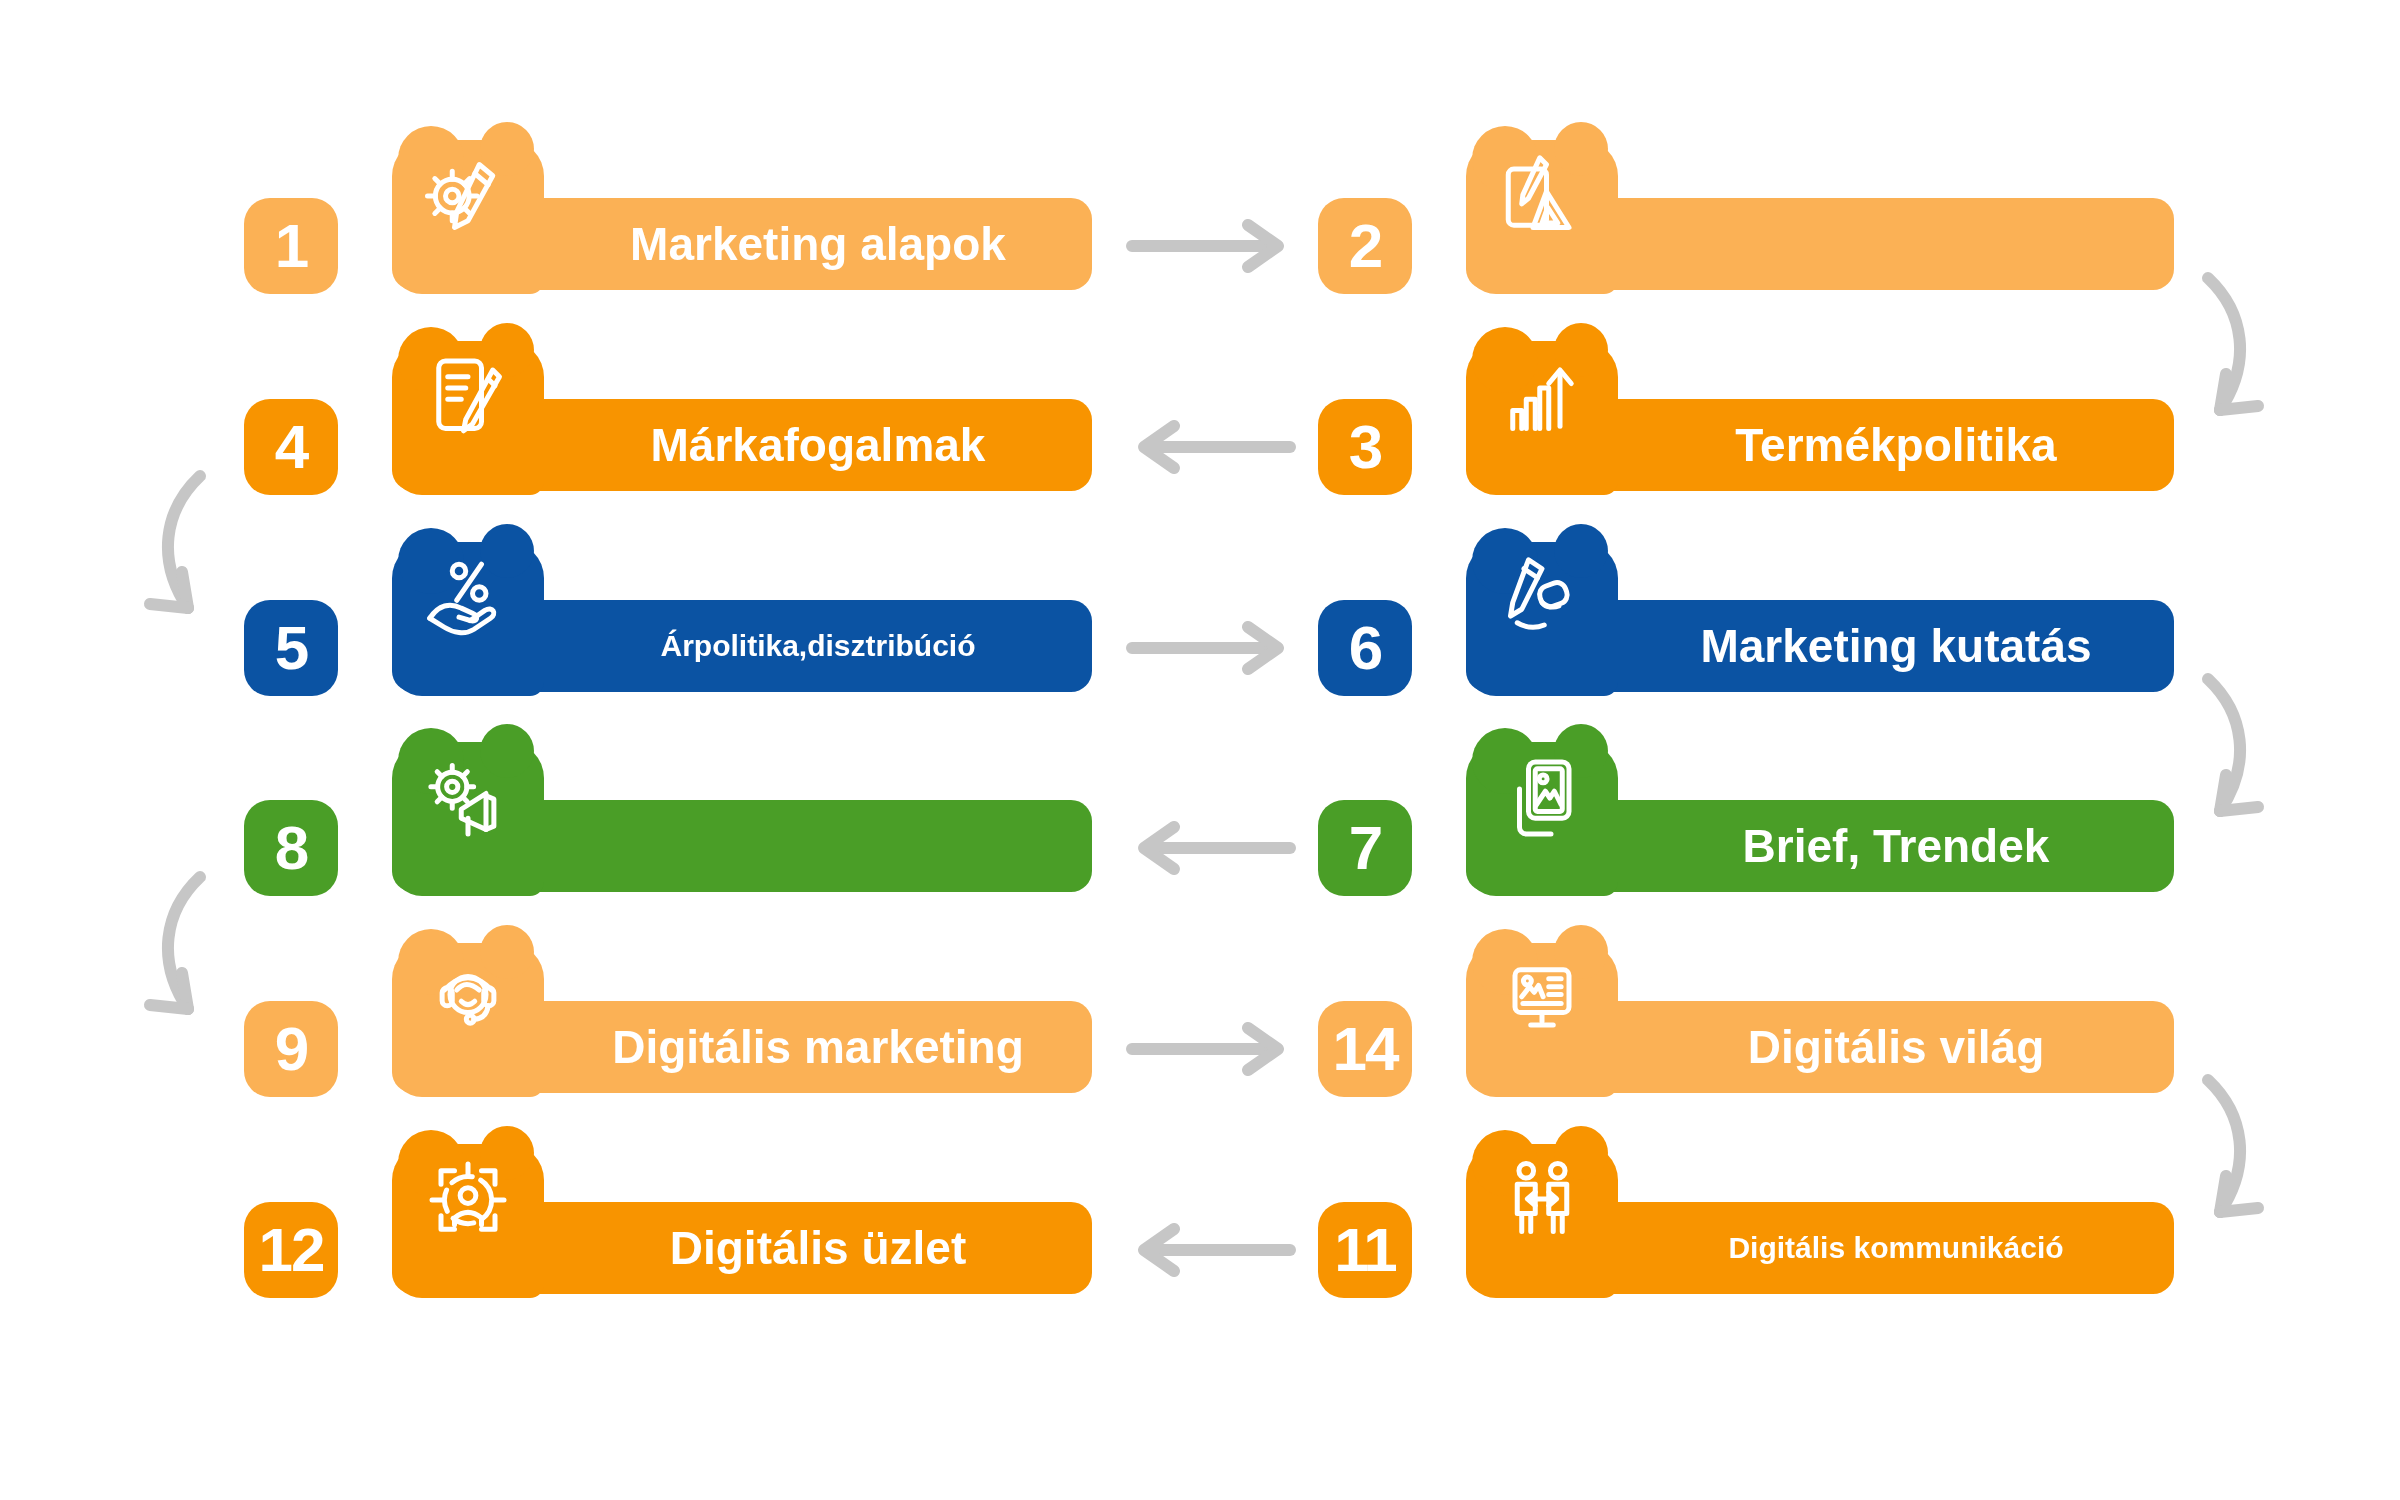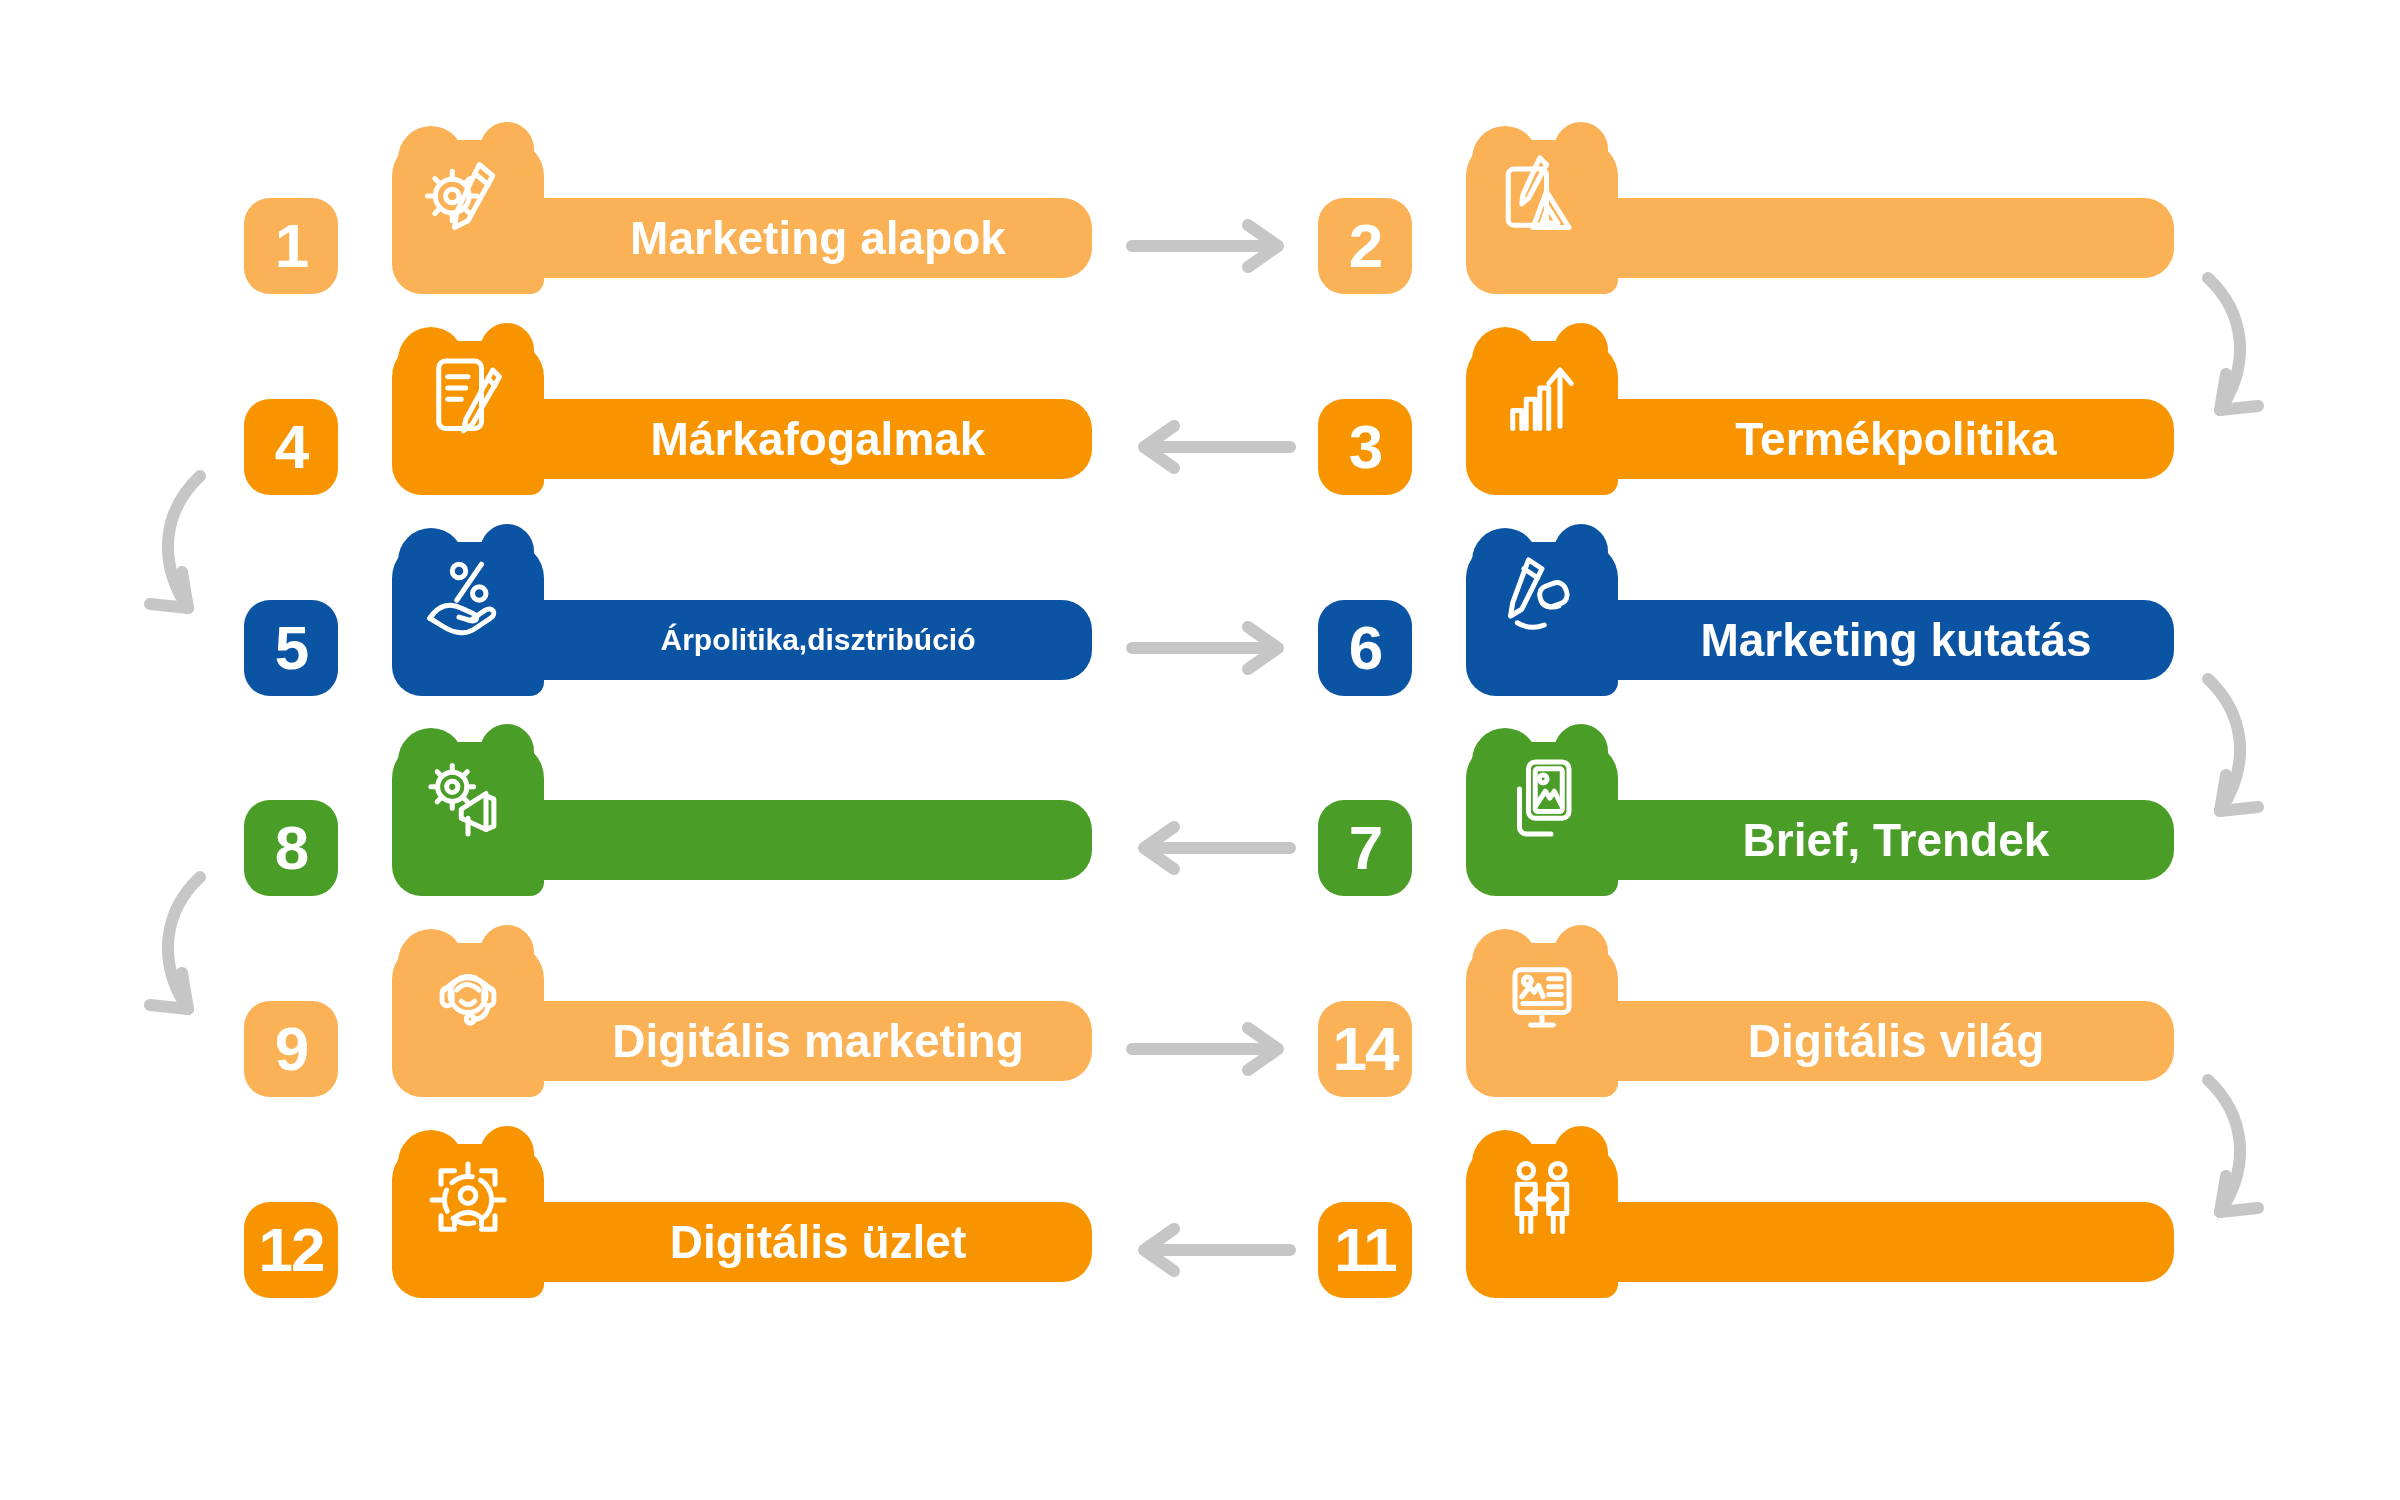--- a/index.html
+++ b/index.html
@@ -18,21 +18,21 @@
   .item.right{left:1318px;}
 
   .badge{
     position:absolute;left:0;top:0;width:94px;height:96px;border-radius:26px;
     background:var(--c);display:flex;align-items:center;justify-content:center;
   }
   .num{
     color:#fff;font-weight:bold;font-size:62px;line-height:1;letter-spacing:-2px;
   }
   .bar{
-    position:absolute;left:148px;top:0;height:80px;border-radius:30px;
+    position:absolute;left:148px;top:0;height:92px;border-radius:21px;
     background:var(--c);display:flex;align-items:center;
   }
   .item.left  .bar{width:700px;}
   .item.right .bar{width:708px;}
 
   .blob{
     position:absolute;left:0;top:-58px;width:152px;height:154px;
     background:var(--c);border-radius:36px 36px 14px 30px;
   }
   .blob::before{
@@ -279,20 +279,21 @@
             <circle cx="62" cy="22" r="6.5"></circle>
           <path d="M26,34 H42 V60 H26 Z"></path>
             <path d="M30,60 V76 M38,60 V76"></path>
           <path d="M54,34 H70 V60 H54 Z"></path>
             <path d="M58,60 V76 M66,60 V76"></path>
           <path d="M37,47 H59"></path>
           <path d="M54,41 L61,47 L54,53"></path>
             <path d="M42,41 L35,47 L42,53"></path>
         </svg>
       </div>
+      <div class="label long">Digitális kommunikáció</div>
     </div>
   </div>
 
   <div class="conn" style="left:1118px;top:214px">
     <svg width="186" height="64" viewBox="0 0 186 64" fill="none" stroke="#C6C6C6" stroke-width="12" stroke-linecap="round" stroke-linejoin="round">
       <path d="M14,32 H150"></path>
         <path d="M130,11 L160,32 L130,53"></path>
     </svg>
   </div>
   <div class="conn" style="left:1118px;top:415px">

